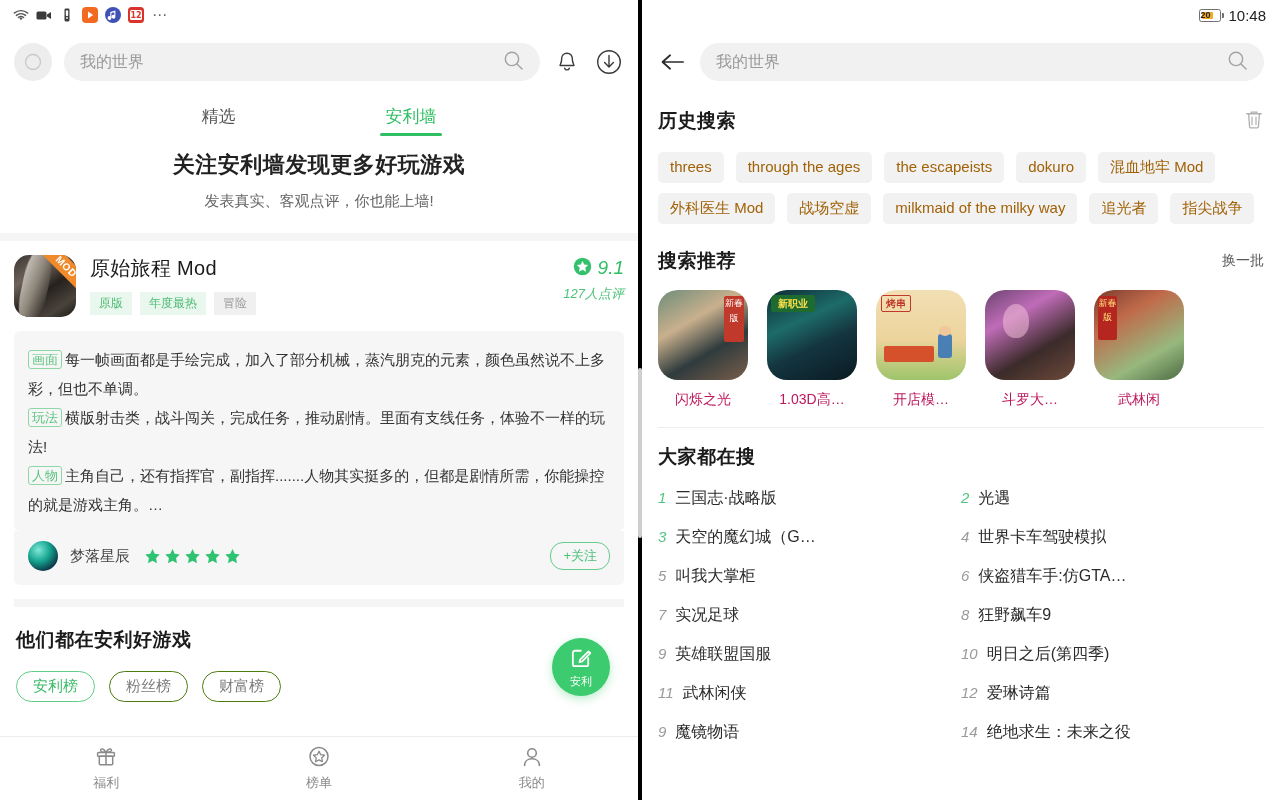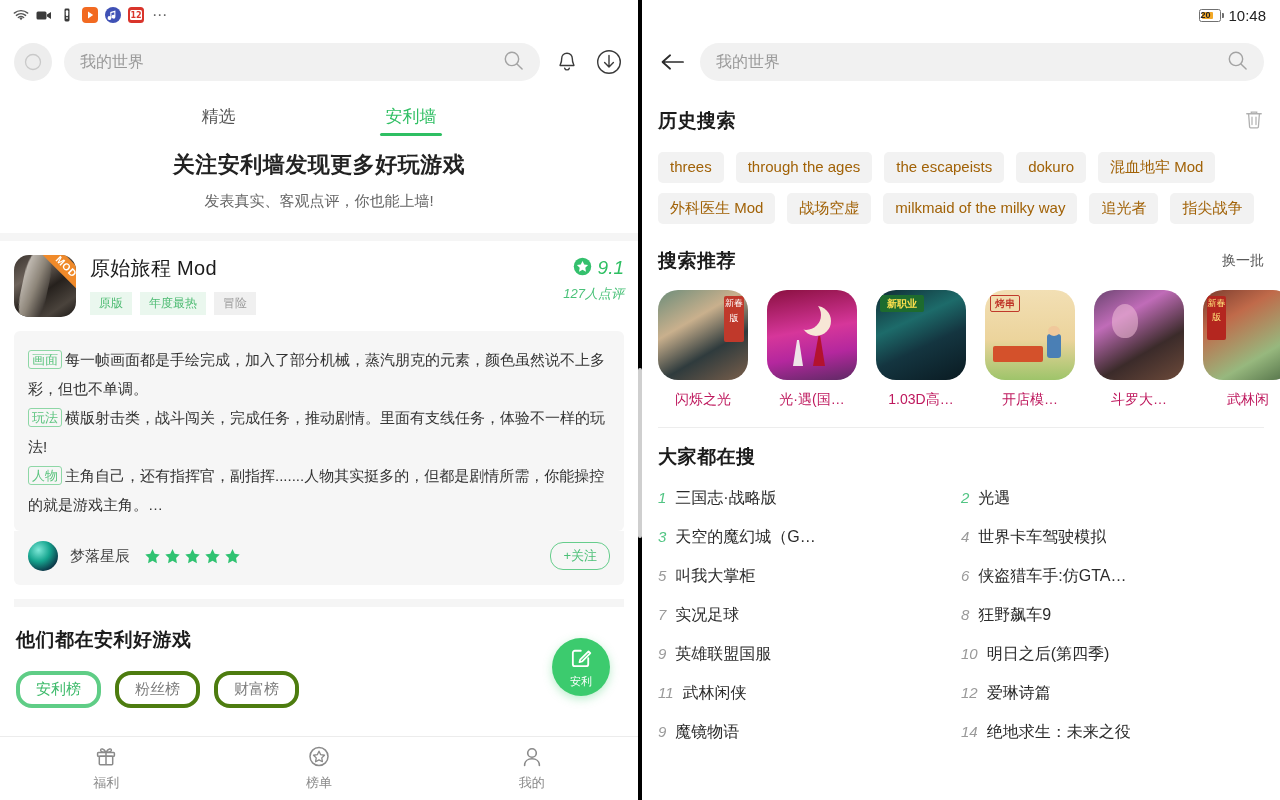--- a/index.html
+++ b/index.html
@@ -110,21 +110,21 @@
   .follow-btn {
     margin-left:auto; border:1px solid #66cd8c; color:#4cc077; border-radius:13px;
     font-size:13px; padding:4px 12px;
   }
   .card-sep { height:8px; background:#f5f5f5; margin-top:14px; }
 
   
   .sec2 { padding:20px 16px 0; }
   .sec2 h2 { font-size:19px; font-weight:700; color:#1b1b1b; letter-spacing:0.5px; }
   .chips { display:flex; gap:14px; margin-top:18px; }
-  .chip { border:4px solid #4d7c0f; color:#7c7c7c; border-radius:16px; font-size:15px; padding:5px 16px; }
+  .chip { border:1px solid #4d7c0f; color:#7c7c7c; border-radius:16px; font-size:15px; padding:5px 16px; }
   .chip.active { border-color:#5fcd86; color:#3fbb6c; }
 
   
   .fab {
     position:absolute; right:28px; bottom:104px; width:58px; height:58px;
     border-radius:50%; background:#3ccb6e; box-shadow:0 3px 10px rgba(60,203,110,.35);
     display:flex; flex-direction:column; align-items:center; justify-content:center; gap:1px;
   }
   .fab .fab-label { color:#fff; font-size:11px; }
 
@@ -440,28 +440,20 @@
       </div>
       <div class="rec-row">
 
         <div class="rec-item">
           <div class="rec-thumb" style="background:linear-gradient(150deg,#6d8d7a 0%,#c9b08d 35%,#2f3b3d 65%,#7a5f4b 100%)">
             <div style="position:absolute;right:4px;top:6px;width:20px;height:46px;background:#c0392b;border-radius:2px;color:#fff;font-size:9px;line-height:15px;text-align:center;">新春版</div>
           </div>
           <div class="rec-name">闪烁之光</div>
         </div>
 
-        <div class="rec-item">
-          <div class="rec-thumb" style="background:linear-gradient(170deg,#8a1040 0%,#d6369a 45%,#b4279e 70%,#5d2a63 100%)">
-            <div style="position:absolute;left:24px;top:10px;width:30px;height:30px;border-radius:50%;box-shadow:10px 6px 0 0 #f7e7d6;"></div>
-            <div style="position:absolute;left:26px;bottom:14px;width:10px;height:26px;background:#efe4e8;clip-path:polygon(40% 0,60% 0,100% 100%,0 100%);"></div>
-            <div style="position:absolute;left:46px;bottom:14px;width:12px;height:30px;background:#b3122f;clip-path:polygon(45% 0,60% 0,100% 100%,0 100%);"></div>
-          </div>
-          <div class="rec-name">光·遇(国…</div>
-        </div>
 
         <div class="rec-item">
           <div class="rec-thumb" style="background:linear-gradient(155deg,#0f2a33 0%,#1d6b6a 35%,#143540 60%,#0a1a21 100%)">
             <div style="position:absolute;left:4px;top:5px;width:44px;height:17px;background:#1d6b2e;border-radius:2px;color:#ffe14d;font-size:10px;line-height:17px;text-align:center;font-weight:700">新职业</div>
           </div>
           <div class="rec-name">1.03D高…</div>
         </div>
 
         <div class="rec-item">
           <div class="rec-thumb" style="background:linear-gradient(180deg,#f2dfb4 0%,#ecd49c 55%,#9ec46a 100%)">

